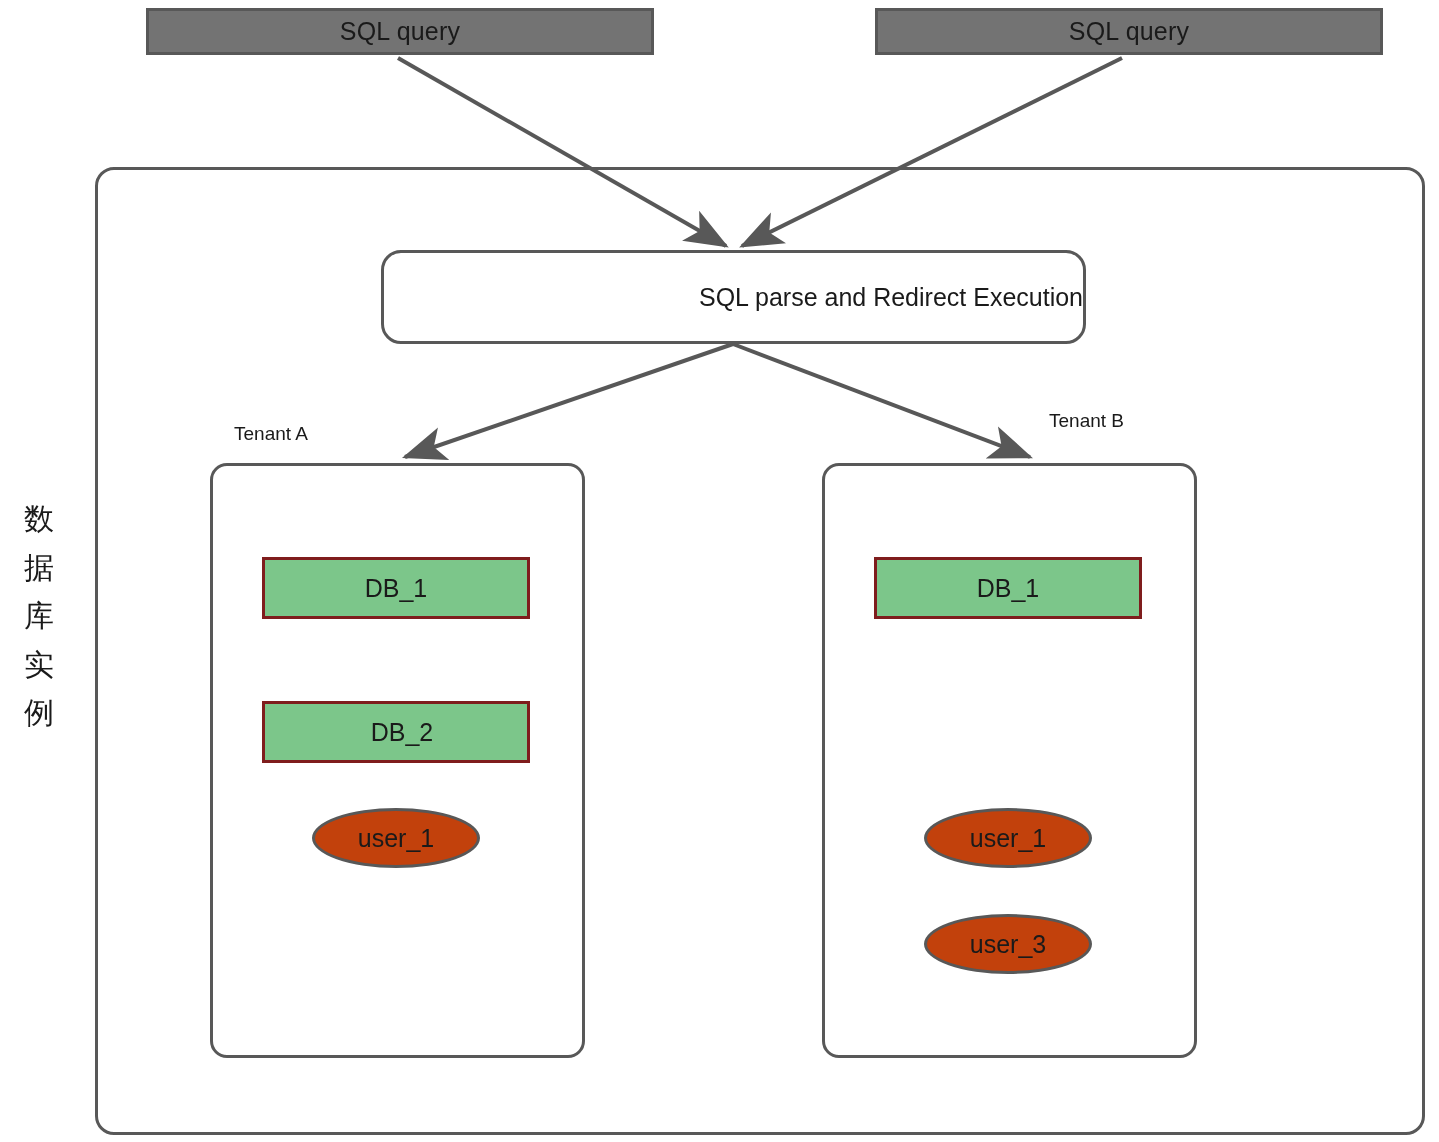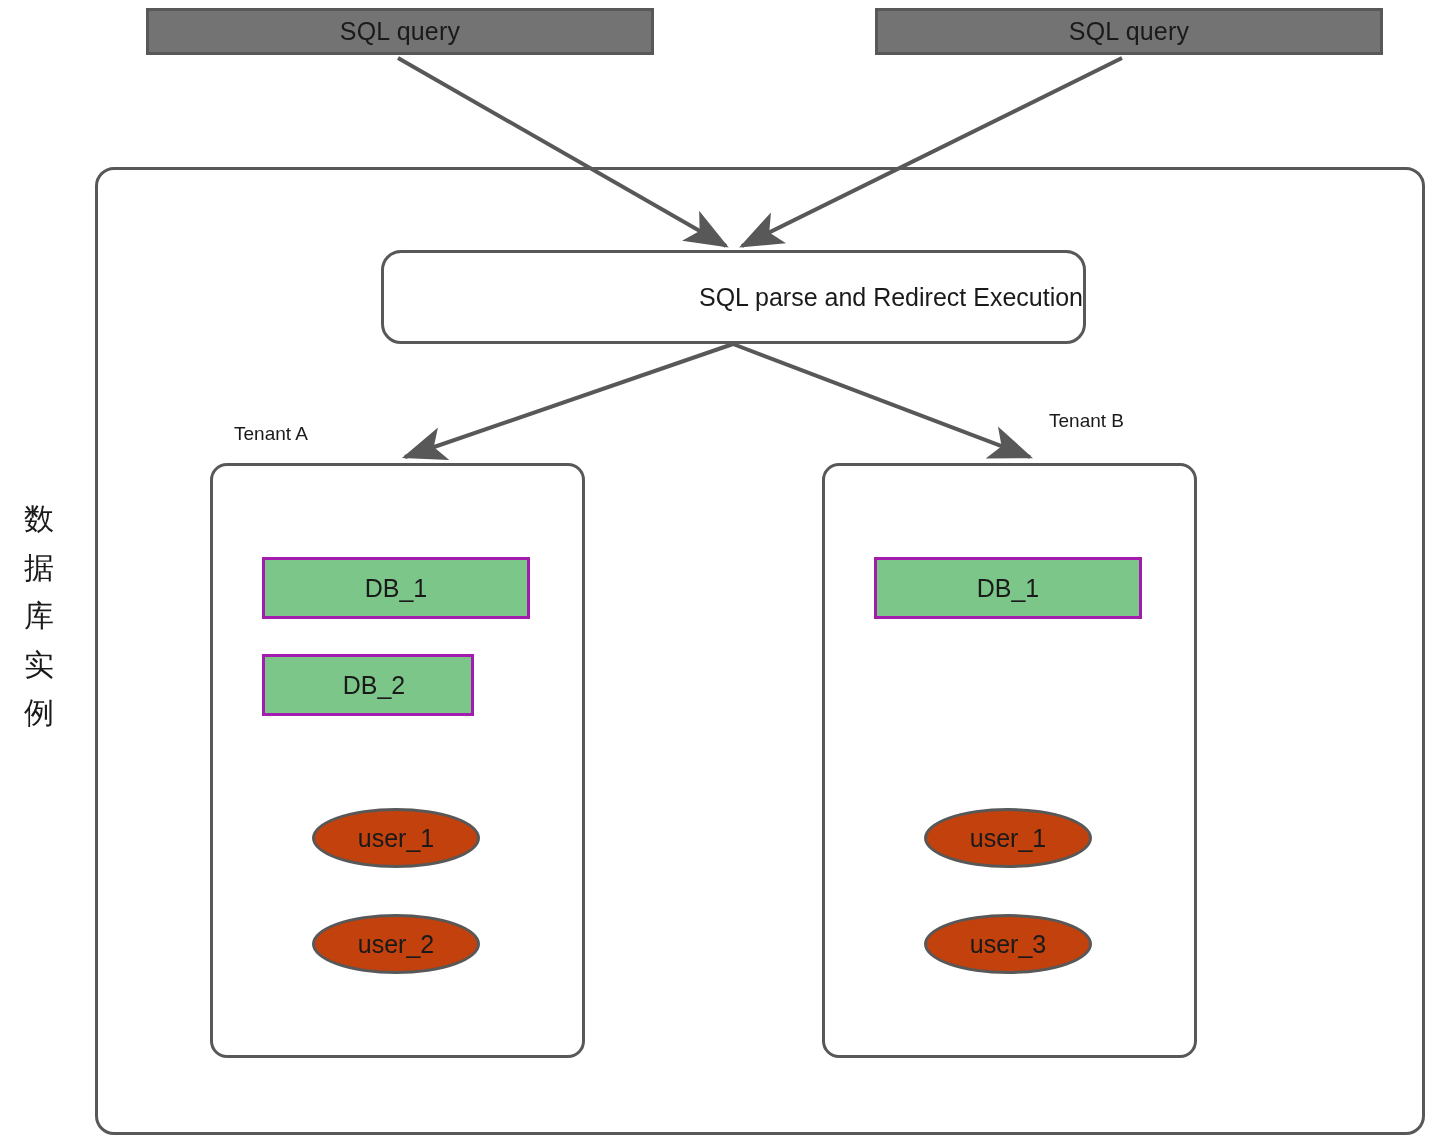--- a/index.html
+++ b/index.html
@@ -97,21 +97,21 @@
     font-size: 19px;
     white-space: nowrap;
     margin-top: 14px;
   }
 
   
   .db-box {
     position: absolute;
     box-sizing: border-box;
     background: #7cc68a;
-    border: 3px solid #a21caf;
+    border: 3px solid #7f1d1d;
     display: flex;
     align-items: center;
     justify-content: center;
     color: #1a1a1a;
     font-size: 25px;
   }
 
   
   .user-ellipse {
     position: absolute;
@@ -170,31 +170,28 @@
   </div>
 
   <div class="tenant-title" style="left:234px; top:409px;">Tenant A</div>
 
   <div class="tenant-box" style="left:210px; top:463px; width:375px; height:595px;"></div>
 
   <div class="db-box" style="left:262px; top:557px; width:268px; height:62px;">
     <span class="node-label">DB_1</span>
   </div>
 
-  <div class="db-box" style="left:262px; top:654px; width:212px; height:62px;padding-left:12px;">
+  <div class="db-box" style="left:262px; top:701px; width:268px; height:62px;padding-left:12px;">
     <span class="node-label">DB_2</span>
   </div>
 
   <div class="user-ellipse" style="left:312px; top:808px; width:168px; height:60px;">
     <span class="node-label">user_1</span>
   </div>
 
-  <div class="user-ellipse" style="left:312px; top:914px; width:168px; height:60px;">
-    <span class="node-label">user_2</span>
-  </div>
 
   <div class="tenant-title" style="left:1049px; top:396px;">Tenant B</div>
 
   <div class="tenant-box" style="left:822px; top:463px; width:375px; height:595px;"></div>
 
   <div class="db-box" style="left:874px; top:557px; width:268px; height:62px;">
     <span class="node-label">DB_1</span>
   </div>
 
 

